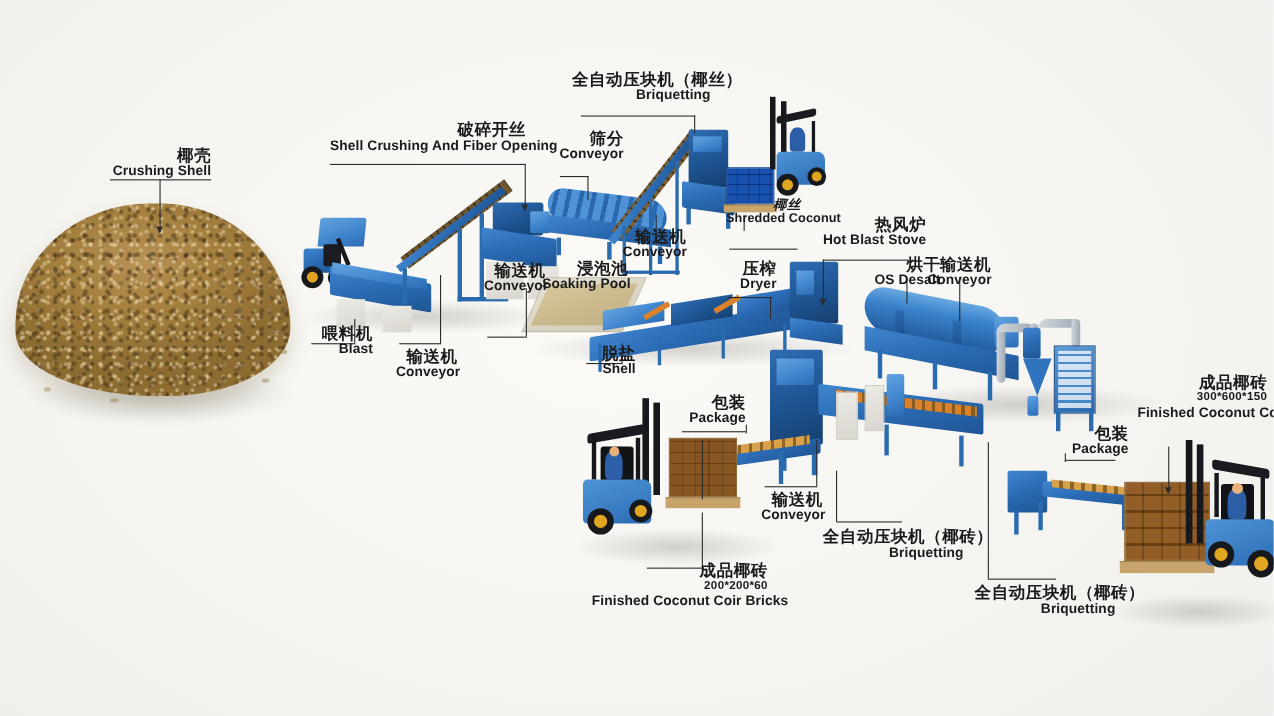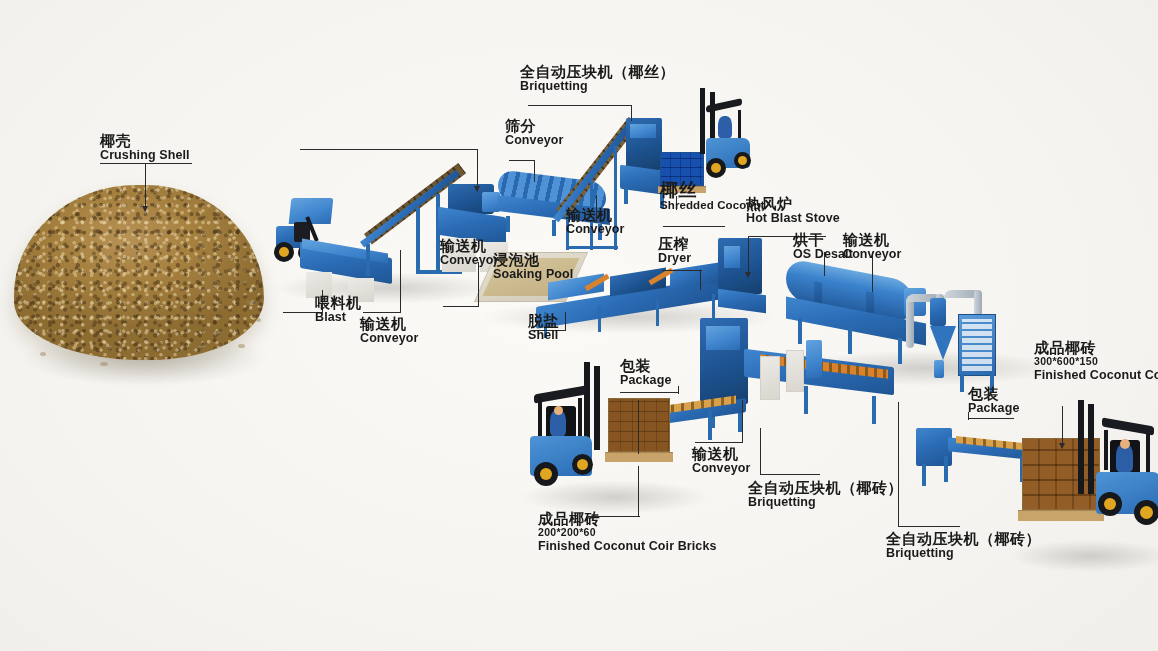--- a/index.html
+++ b/index.html
@@ -15,35 +15,35 @@
     overflow: hidden;
     background:
       radial-gradient(ellipse 900px 600px at 48% 45%, #fbfaf7 0%, #f5f4f0 55%, #eeedea 100%);
   }
   
   .lbl {
     position: absolute;
     white-space: nowrap;
     color: #1a1a1a;
     line-height: 1.08;
-    text-align: left;
+    text-align: right;
     letter-spacing: .2px;
   }
   .lbl .cn {
     font-size: 15px; font-weight: 700;
     font-family: "DejaVu Sans", "Liberation Sans", sans-serif;
     letter-spacing: .5px;
   }
   .lbl .en {
     font-size: 12.5px; font-weight: 700;
     font-family: "Liberation Sans", sans-serif;
     letter-spacing: .1px;
   }
   .lbl .dim { font-size: 10.5px; font-weight: 700; letter-spacing: .3px; }
-  .lbl.sm .cn { font-size: 18px; }
+  .lbl.sm .cn { font-size: 12px; font-style: italic; }
   .lbl.sm .en { font-size: 11.5px; }
 
   
   .leader { position: absolute; background: #2b2b2b; }
   .leader.h { height: 1px; }
   .leader.v { width: 1px; }
   .arrowhead {
     position: absolute; width: 0; height: 0;
     border-left: 3.5px solid transparent;
     border-right: 3.5px solid transparent;
@@ -176,21 +176,21 @@
     <div class="fl-hub" style="left:30px; top:52px; width:9px; height:9px;"></div>
   </div>
 
   <div class="mbody" style="left:300px; top:250px; width:92px; height:26px; transform:skewY(10deg); border-radius:2px;"></div>
   <div class="mbody light" style="left:302px; top:246px; width:86px; height:10px; transform:skewY(10deg);"></div>
   <div class="conc" style="left:306px; top:272px; width:26px; height:26px;"></div>
   <div class="conc" style="left:348px; top:278px; width:26px; height:24px;"></div>
 
   <div class="leader v" style="left:322px; top:290px; height:22px;"></div>
   <div class="leader h" style="left:283px; top:312px; width:40px;"></div>
-  <div class="lbl" style="left:283px; top:295px; width:56px;margin-left:32px;">
+  <div class="lbl" style="left:283px; top:295px; width:56px;">
     <div class="cn">喂料机</div>
     <div class="en">Blast</div>
   </div>
 
   <div class="obj" style="left:360px; top:176px; width:110px; height:108px;">
     <div class="belt" style="left:4px; top:58px; width:118px; height:13px; transform:rotate(-37deg); transform-origin:0 0;
       background: repeating-linear-gradient(90deg,#6e5631 0 5px,#46381d 5px 7px);"></div>
     <div class="mbody" style="left:0px; top:66px; width:120px; height:7px; transform:rotate(-37deg); transform-origin:0 0;"></div>
     <div class="leg" style="left:6px; top:68px; width:4px; height:32px;"></div>
     <div class="leg" style="left:56px; top:32px; width:4px; height:66px;"></div>
@@ -209,20 +209,24 @@
     <div class="mbody dark" style="left:10px; top:0px; width:46px; height:30px; border-radius:3px;"></div>
     <div class="mbody" style="left:0px; top:28px; width:68px; height:28px; transform:skewY(9deg); border-radius:2px;"></div>
     <div class="mbody light" style="left:44px; top:8px; width:18px; height:20px; border-radius:2px;"></div>
     <div class="conc" style="left:4px; top:54px; width:34px; height:34px;"></div>
     <div class="conc" style="left:42px; top:58px; width:28px; height:30px;"></div>
   </div>
 
   <div class="leader h" style="left:300px; top:149px; width:178px;"></div>
   <div class="leader v" style="left:477px; top:149px; height:42px;"></div>
   <div class="arrowhead" style="left:473.5px; top:186px;"></div>
+  <div class="lbl" style="left:300px; top:110px; width:178px;">
+    <div class="cn">破碎开丝</div>
+    <div class="en">Shell Crushing And Fiber Opening</div>
+  </div>
 
   <div class="obj" style="left:498px; top:172px; width:118px; height:62px;">
     <div class="drum" style="left:0px; top:4px; width:108px; height:32px; transform:skewY(7deg);
       background: repeating-linear-gradient(102deg,#4f93d6 0 7px,#2a68af 7px 11px);"></div>
     <div class="mbody" style="left:0px; top:30px; width:112px; height:16px; transform:skewY(7deg);"></div>
     <div class="leg" style="left:8px;  top:44px; width:4px; height:16px;"></div>
     <div class="leg" style="left:54px; top:48px; width:4px; height:16px;"></div>
     <div class="leg" style="left:100px;top:52px; width:4px; height:16px;"></div>
   </div>
 
@@ -290,21 +294,21 @@
   <div class="leader h" style="left:663px; top:226px; width:62px;"></div>
   <div class="lbl sm" style="left:660px; top:180px; width:68px;">
     <div class="cn">椰丝</div>
     <div class="en" style="line-height:1.15">Shredded Coconut</div>
   </div>
 
   <div class="soak" style="left:485px; top:252px; width:92px; height:50px; transform:skewX(-24deg);">
     <div class="soak-in"></div>
   </div>
 
-  <div class="lbl" style="left:493px; top:252px; width:78px;">
+  <div class="lbl" style="left:493px; top:236px; width:78px;">
     <div class="cn">浸泡池</div>
     <div class="en">Soaking Pool</div>
   </div>
 
   <div class="leader v" style="left:478px; top:262px; height:44px;"></div>
   <div class="leader h" style="left:443px; top:306px; width:36px;"></div>
   <div class="lbl" style="left:440px; top:238px; width:56px;">
     <div class="cn">输送机</div>
     <div class="en">Conveyor</div>
   </div>

